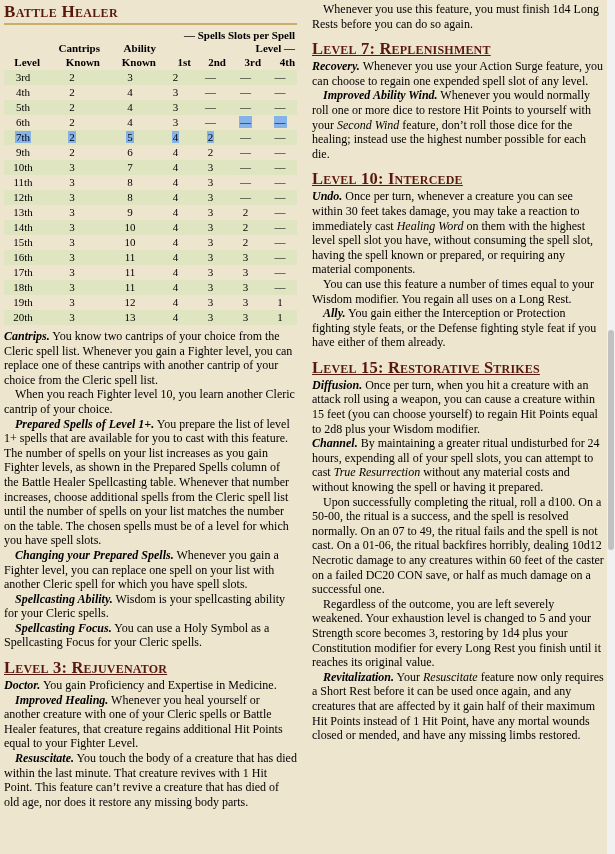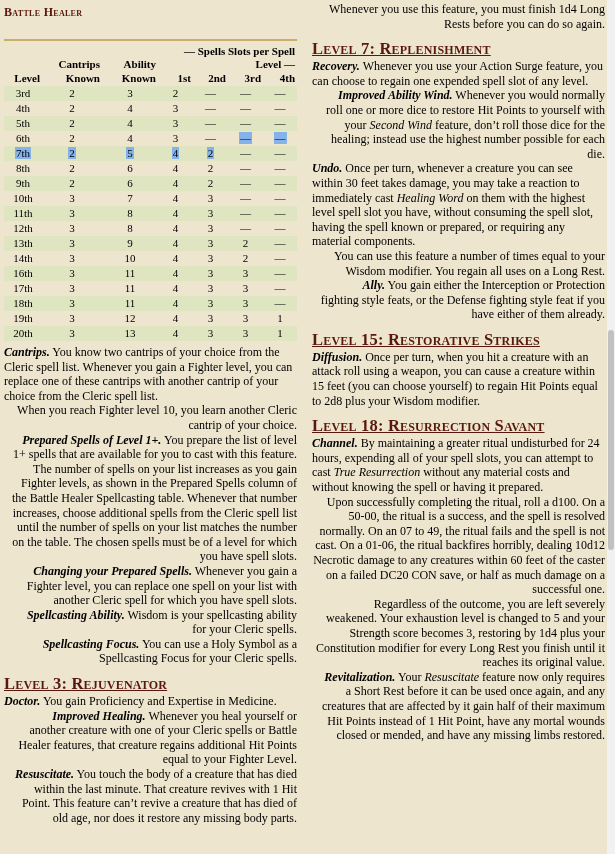--- a/index.html
+++ b/index.html
@@ -14,37 +14,37 @@
     display: flex; gap: 15px;
     padding: 2px 4px 0 4px;
     height: 854px; overflow: hidden;
   }
   .col { width: 293px; flex: 0 0 293px; overflow: hidden; }
 
   .title {
     font-variant: small-caps;
     font-weight: 700;
     color: var(--header-red, #58180d);
-    font-size: 12px; line-height: 20px;
+    font-size: 17px; line-height: 20px;
     letter-spacing: 0.3px;
     margin: 0 0 2px 0;
-    padding-bottom: 17px;
+    padding-bottom: 1px;
     border-bottom: 2px solid var(--title-rule, #c9ad6a);
   }
   .section-heading {
     font-variant: small-caps;
     font-weight: 700;
     color: var(--header-red, #58180d);
     font-size: 16.5px; line-height: 19px;
     letter-spacing: 0.2px;
     margin: 8px 0 1px 0;
     text-decoration: underline;
   }
   .para { margin: 0; }
-  .para.indent { text-indent: 11px; text-align: right; }
+  .para.indent { text-indent: 11px; }
   .runin { font-weight: 700; font-style: italic; }
   .ital { font-style: italic; }
 
   table.stats {
     width: 100%; border-collapse: collapse;
     font-size: 11px; line-height: 13px;
     margin: 2px 0 4px 0;
   }
   .stats th {
     font-weight: 700; text-align: right;
@@ -141,38 +141,29 @@
           <tr>
             <td><span class="selected">7th</span></td>
             <td><span class="selected">2</span></td>
             <td><span class="selected">5</span></td>
             <td><span class="selected">4</span></td>
             <td><span class="selected">2</span></td>
             <td><span>—</span></td>
             <td><span>—</span></td>
           </tr>
           <tr>
-            <td><span>8th</span></td>
+            <td><span>9th</span></td>
             <td><span>2</span></td>
             <td><span>6</span></td>
             <td><span>4</span></td>
             <td><span>2</span></td>
             <td><span>—</span></td>
             <td><span>—</span></td>
           </tr>
           <tr>
-            <td><span>9th</span></td>
-            <td><span>2</span></td>
-            <td><span>6</span></td>
-            <td><span>4</span></td>
-            <td><span>2</span></td>
-            <td><span>—</span></td>
-            <td><span>—</span></td>
-          </tr>
-          <tr>
             <td><span>10th</span></td>
             <td><span>3</span></td>
             <td><span>7</span></td>
             <td><span>4</span></td>
             <td><span>3</span></td>
             <td><span>—</span></td>
             <td><span>—</span></td>
           </tr>
           <tr>
             <td><span>11th</span></td>
@@ -196,20 +187,29 @@
             <td><span>13th</span></td>
             <td><span>3</span></td>
             <td><span>9</span></td>
             <td><span>4</span></td>
             <td><span>3</span></td>
             <td><span>2</span></td>
             <td><span>—</span></td>
           </tr>
           <tr>
             <td><span>14th</span></td>
+            <td><span>3</span></td>
+            <td><span>10</span></td>
+            <td><span>4</span></td>
+            <td><span>3</span></td>
+            <td><span>2</span></td>
+            <td><span>—</span></td>
+          </tr>
+          <tr>
+            <td><span>15th</span></td>
             <td><span>3</span></td>
             <td><span>10</span></td>
             <td><span>4</span></td>
             <td><span>3</span></td>
             <td><span>2</span></td>
             <td><span>—</span></td>
           </tr>
           <tr>
             <td><span>16th</span></td>
             <td><span>3</span></td>
@@ -271,26 +271,26 @@
         <p class="para indent"><span class="runin">Resuscitate.</span><span> You touch the body of a creature that has died within the last minute. That creature revives with 1 Hit Point. This feature can’t revive a creature that has died of old age, nor does it restore any missing body parts.</span></p>
       </div>
   </div>
 
   <div class="col">
     <div>
         <p class="para indent"><span>Whenever you use this feature, you must finish 1d4 Long Rests before you can do so again.</span></p>
         <h3 class="section-heading">Level 7: Replenishment</h3>
         <p class="para"><span class="runin">Recovery.</span><span> Whenever you use your Action Surge feature, you can choose to regain one expended spell slot of any level.</span></p>
         <p class="para indent"><span class="runin">Improved Ability Wind.</span><span> Whenever you would normally roll one or more dice to restore Hit Points to yourself with your </span><span class="ital">Second Wind</span><span> feature, don’t roll those dice for the healing; instead use the highest number possible for each die.</span></p>
+        <h3 class="section-heading">Level 10: Intercede</h3>
         <p class="para"><span class="runin">Undo.</span><span> Once per turn, whenever a creature you can see within 30 feet takes damage, you may take a reaction to immediately cast </span><span class="ital">Healing Word</span><span> on them with the highest level spell slot you have, without consuming the spell slot, having the spell known or prepared, or requiring any material components.</span></p>
         <p class="para indent"><span>You can use this feature a number of times equal to your Wisdom modifier. You regain all uses on a Long Rest.</span></p>
         <p class="para indent"><span class="runin">Ally.</span><span> You gain either the Interception or Protection fighting style feats, or the Defense fighting style feat if you have either of them already.</span></p>
         <h3 class="section-heading">Level 15: Restorative Strikes</h3>
         <p class="para"><span class="runin">Diffusion.</span><span> Once per turn, when you hit a creature with an attack roll using a weapon, you can cause a creature within 15 feet (you can choose yourself) to regain Hit Points equal to 2d8 plus your Wisdom modifier.</span></p>
-        <h3 class="section-heading">Level 18: Resurrection Savant</h3>
         <p class="para"><span class="runin">Channel.</span><span> By maintaining a greater ritual undisturbed for 24 hours, expending all of your spell slots, you can attempt to cast </span><span class="ital">True Resurrection</span><span> without any material costs and without knowing the spell or having it prepared.</span></p>
         <p class="para indent"><span>Upon successfully completing the ritual, roll a d100. On a 50-00, the ritual is a success, and the spell is resolved normally. On an 07 to 49, the ritual fails and the spell is not cast. On a 01-06, the ritual backfires horribly, dealing 10d12 Necrotic damage to any creatures within 60 feet of the caster on a failed DC20 CON save, or half as much damage on a successful one.</span></p>
         <p class="para indent"><span>Regardless of the outcome, you are left severely weakened. Your exhaustion level is changed to 5 and your Strength score becomes 3, restoring by 1d4 plus your Constitution modifier for every Long Rest you finish until it reaches its original value.</span></p>
         <p class="para indent"><span class="runin">Revitalization.</span><span> Your </span><span class="ital">Resuscitate</span><span> feature now only requires a Short Rest before it can be used once again, and any creatures that are affected by it gain half of their maximum Hit Points instead of 1 Hit Point, have any mortal wounds closed or mended, and have any missing limbs restored.</span></p>
       </div>
   </div>
 
 </div>
 
 <div class="scrollbar">

